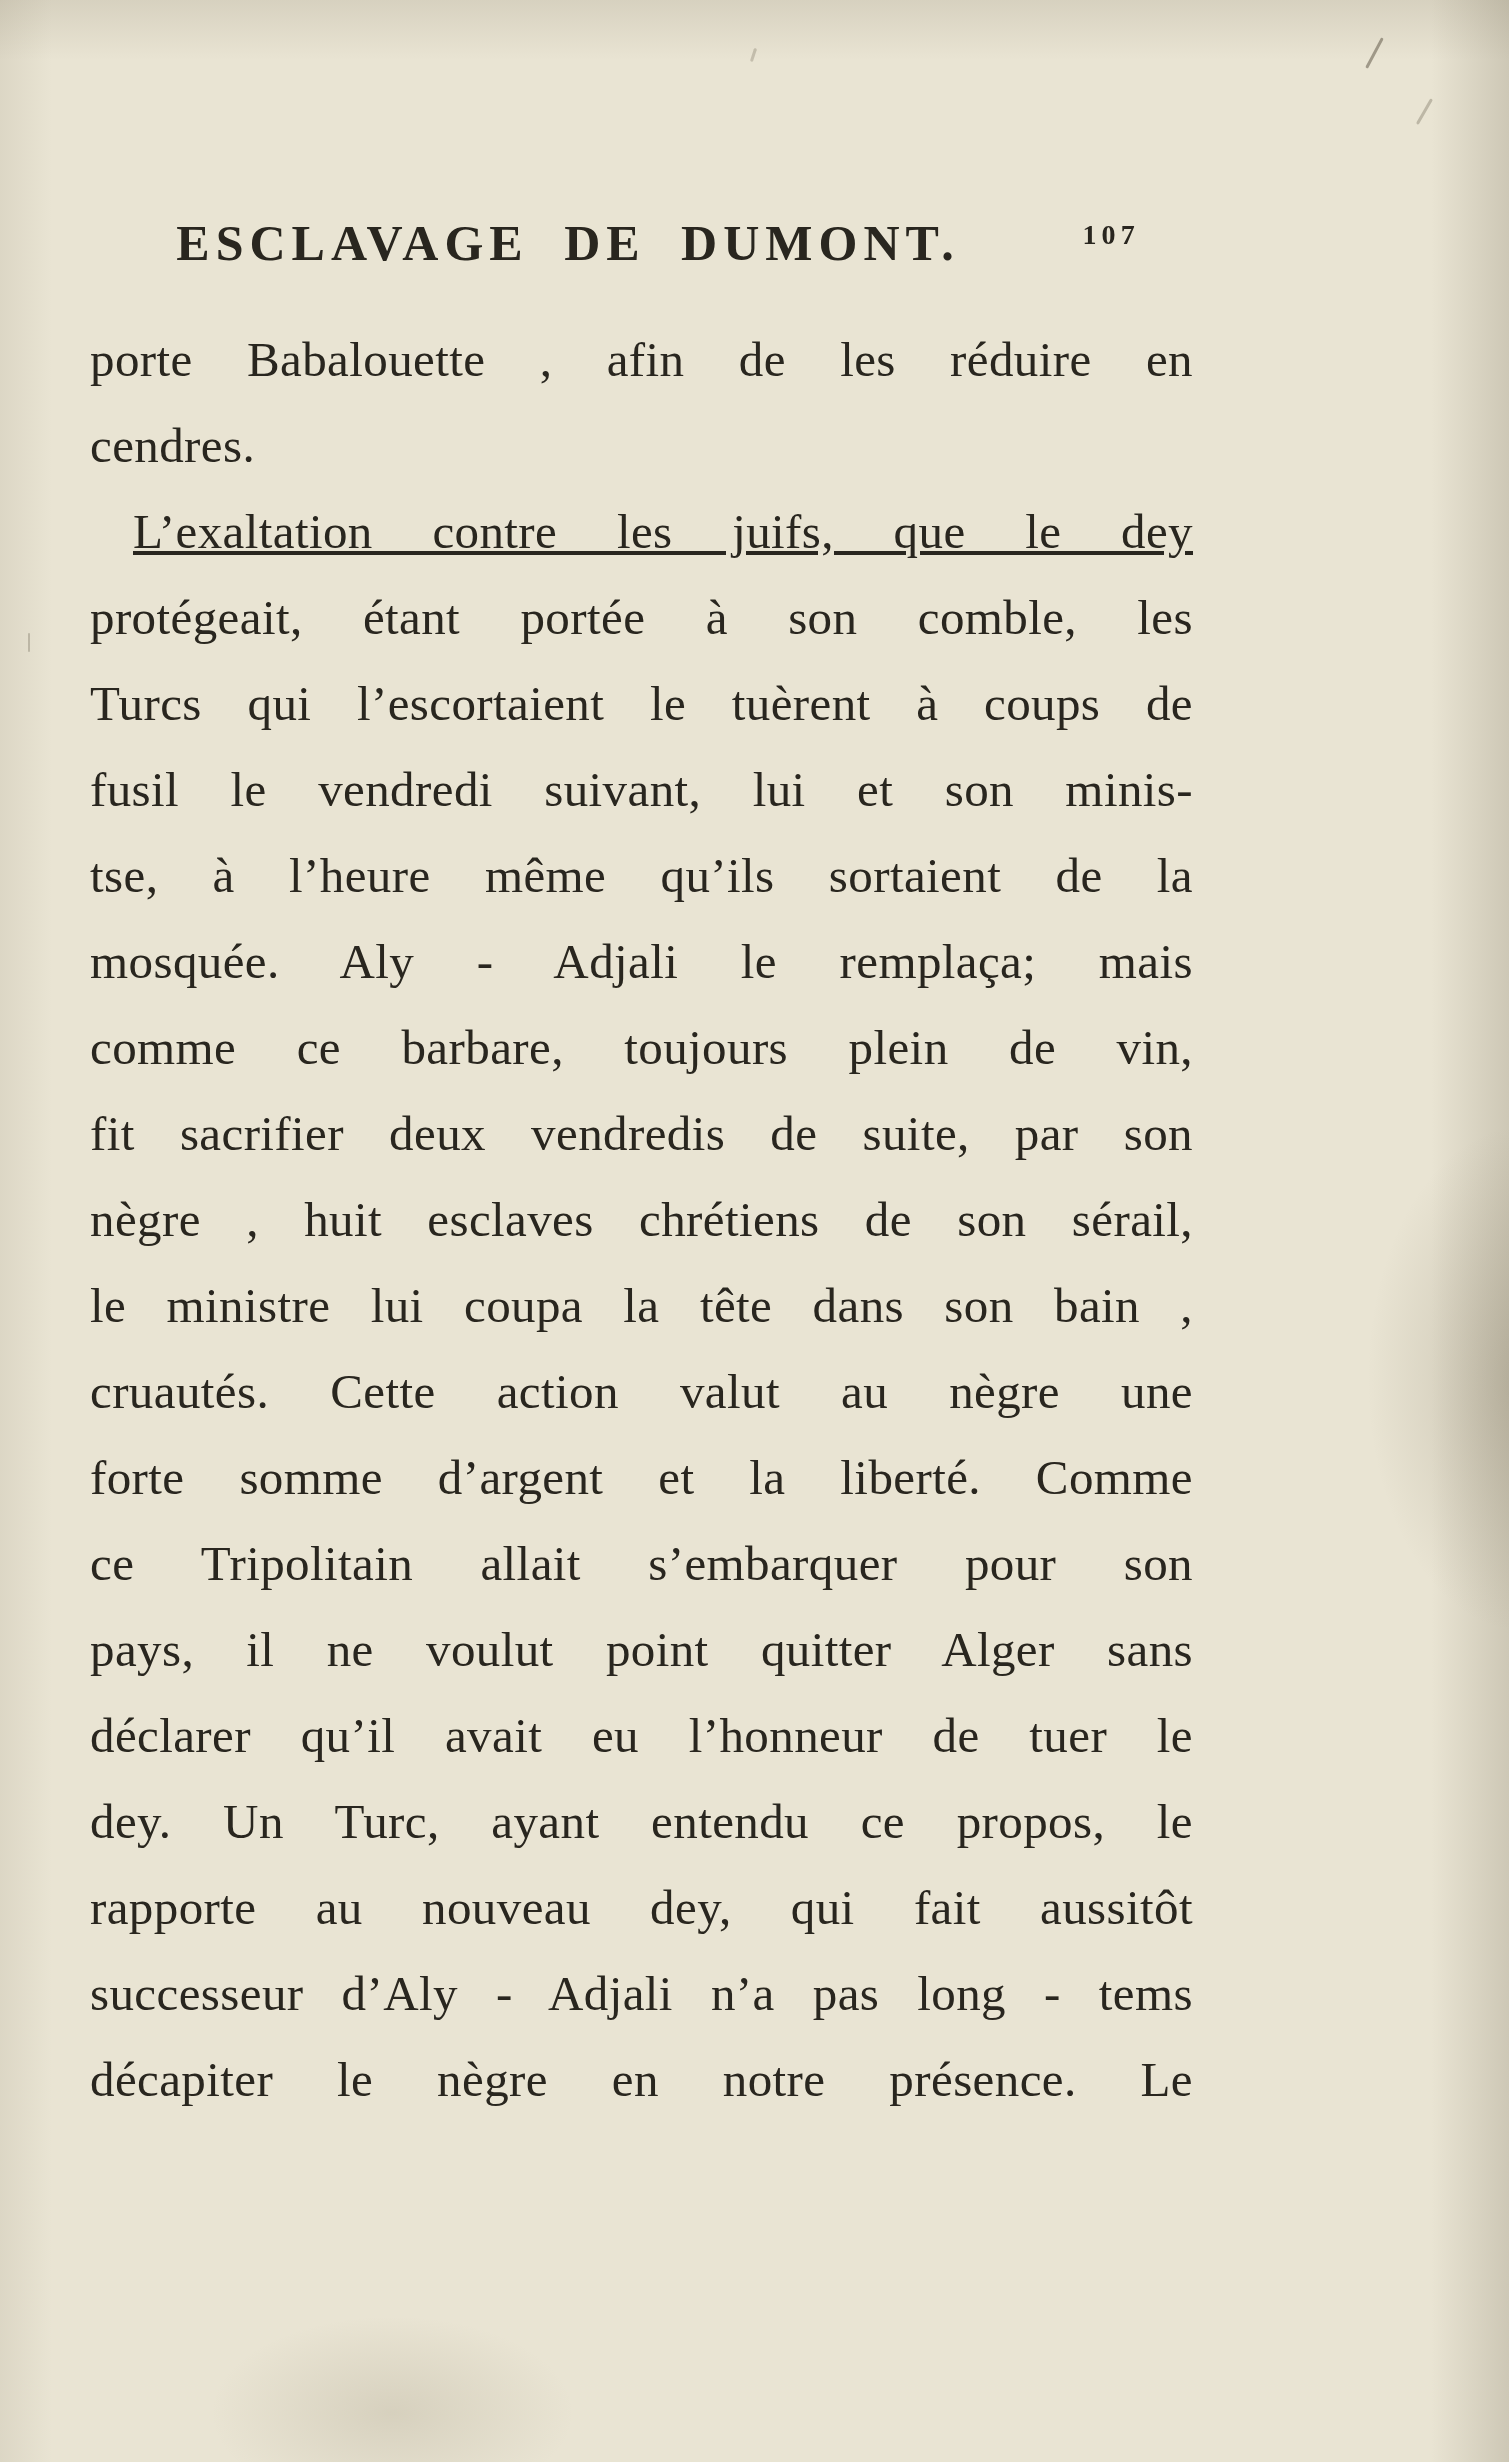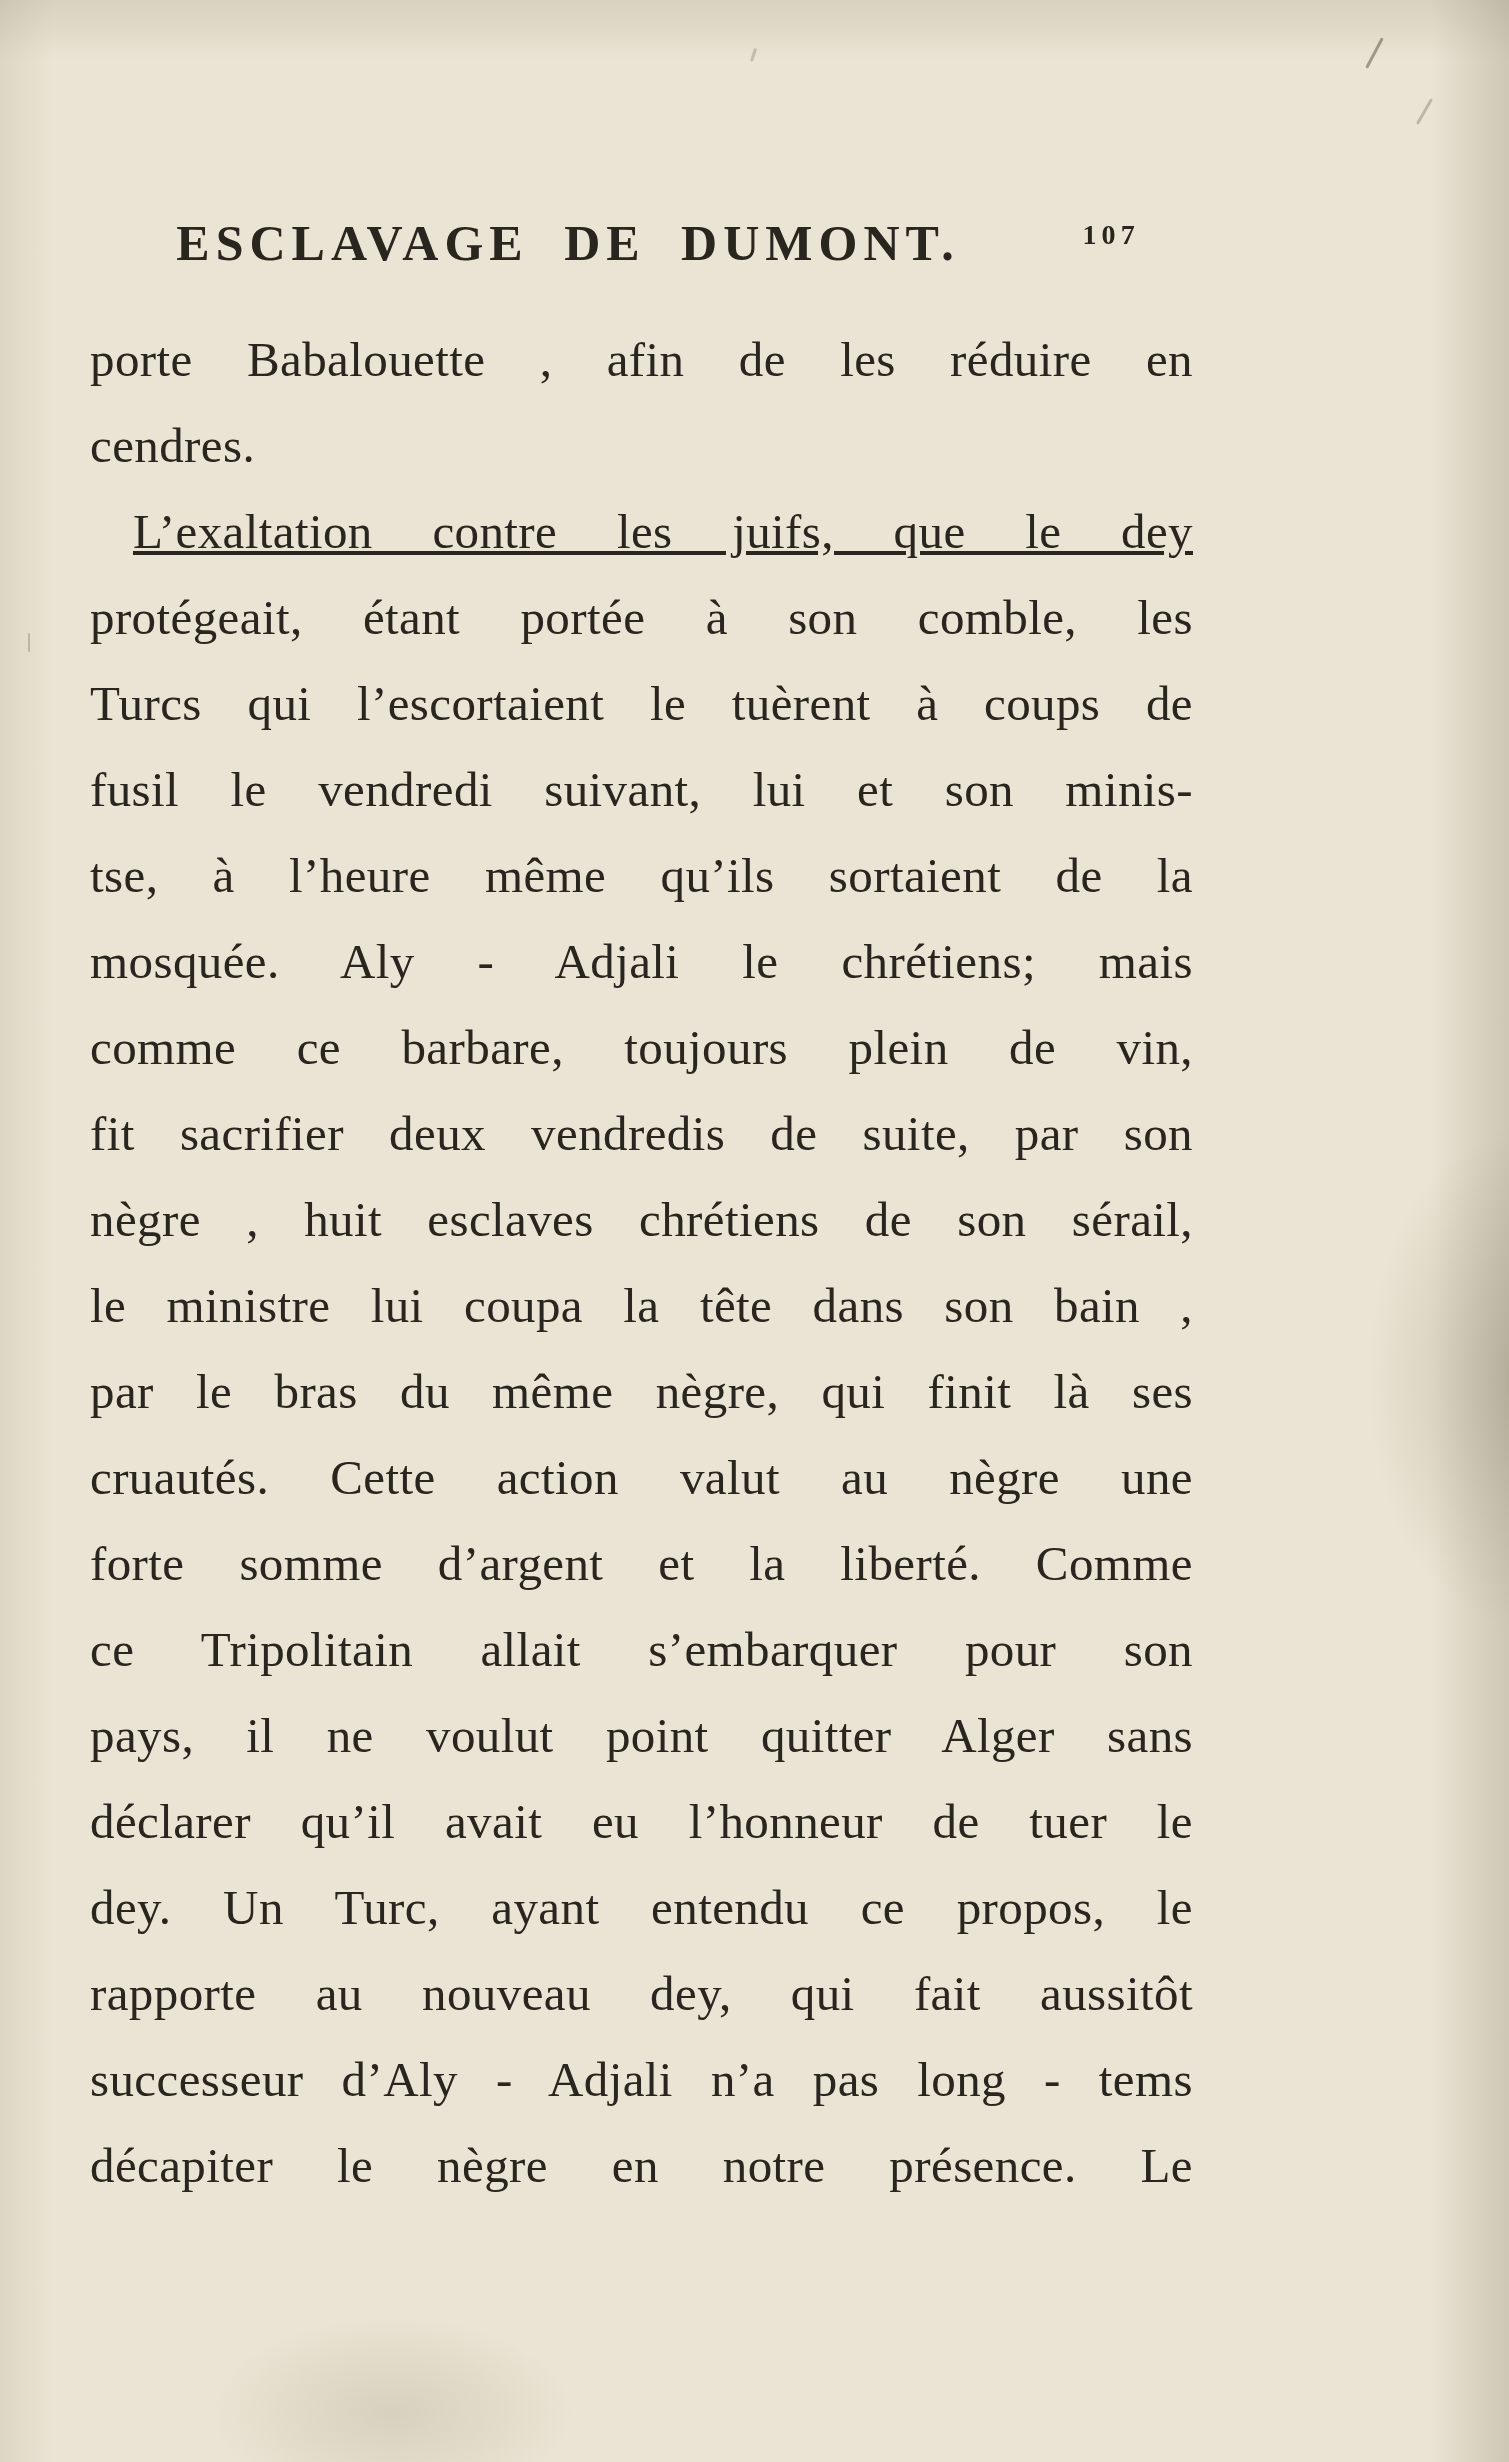--- a/index.html
+++ b/index.html
@@ -102,26 +102,25 @@
   </div>
 
   <div class="text-block">
       <div class="line jfull">porte Babalouette , afin de les réduire en</div>
       <div class="line">cendres.</div>
       <div class="line jfull indent">L’exaltation contre les juifs, que le dey</div>
       <div class="line jfull">protégeait, étant portée à son comble, les</div>
       <div class="line jfull">Turcs qui l’escortaient le tuèrent à coups de</div>
       <div class="line jfull">fusil le vendredi suivant, lui et son minis-</div>
       <div class="line jfull">tse, à l’heure même qu’ils sortaient de la</div>
-      <div class="line jfull">mosquée. Aly - Adjali le chrétiens; mais</div>
+      <div class="line jfull">mosquée. Aly - Adjali le remplaça; mais</div>
       <div class="line jfull">comme ce barbare, toujours plein de vin,</div>
       <div class="line jfull">fit sacrifier deux vendredis de suite, par son</div>
       <div class="line jfull">nègre , huit esclaves chrétiens de son sérail,</div>
       <div class="line jfull">le ministre lui coupa la tête dans son bain ,</div>
-      <div class="line jfull">par le bras du même nègre, qui finit là ses</div>
       <div class="line jfull">cruautés. Cette action valut au nègre une</div>
       <div class="line jfull">forte somme d’argent et la liberté. Comme</div>
       <div class="line jfull">ce Tripolitain allait s’embarquer pour son</div>
       <div class="line jfull">pays, il ne voulut point quitter Alger sans</div>
       <div class="line jfull">déclarer qu’il avait eu l’honneur de tuer le</div>
       <div class="line jfull">dey. Un Turc, ayant entendu ce propos, le</div>
       <div class="line jfull">rapporte au nouveau dey, qui fait aussitôt</div>
       <div class="line jfull">successeur d’Aly - Adjali n’a pas long - tems</div>
       <div class="line jfull">décapiter le nègre en notre présence. Le</div>
     </div>

